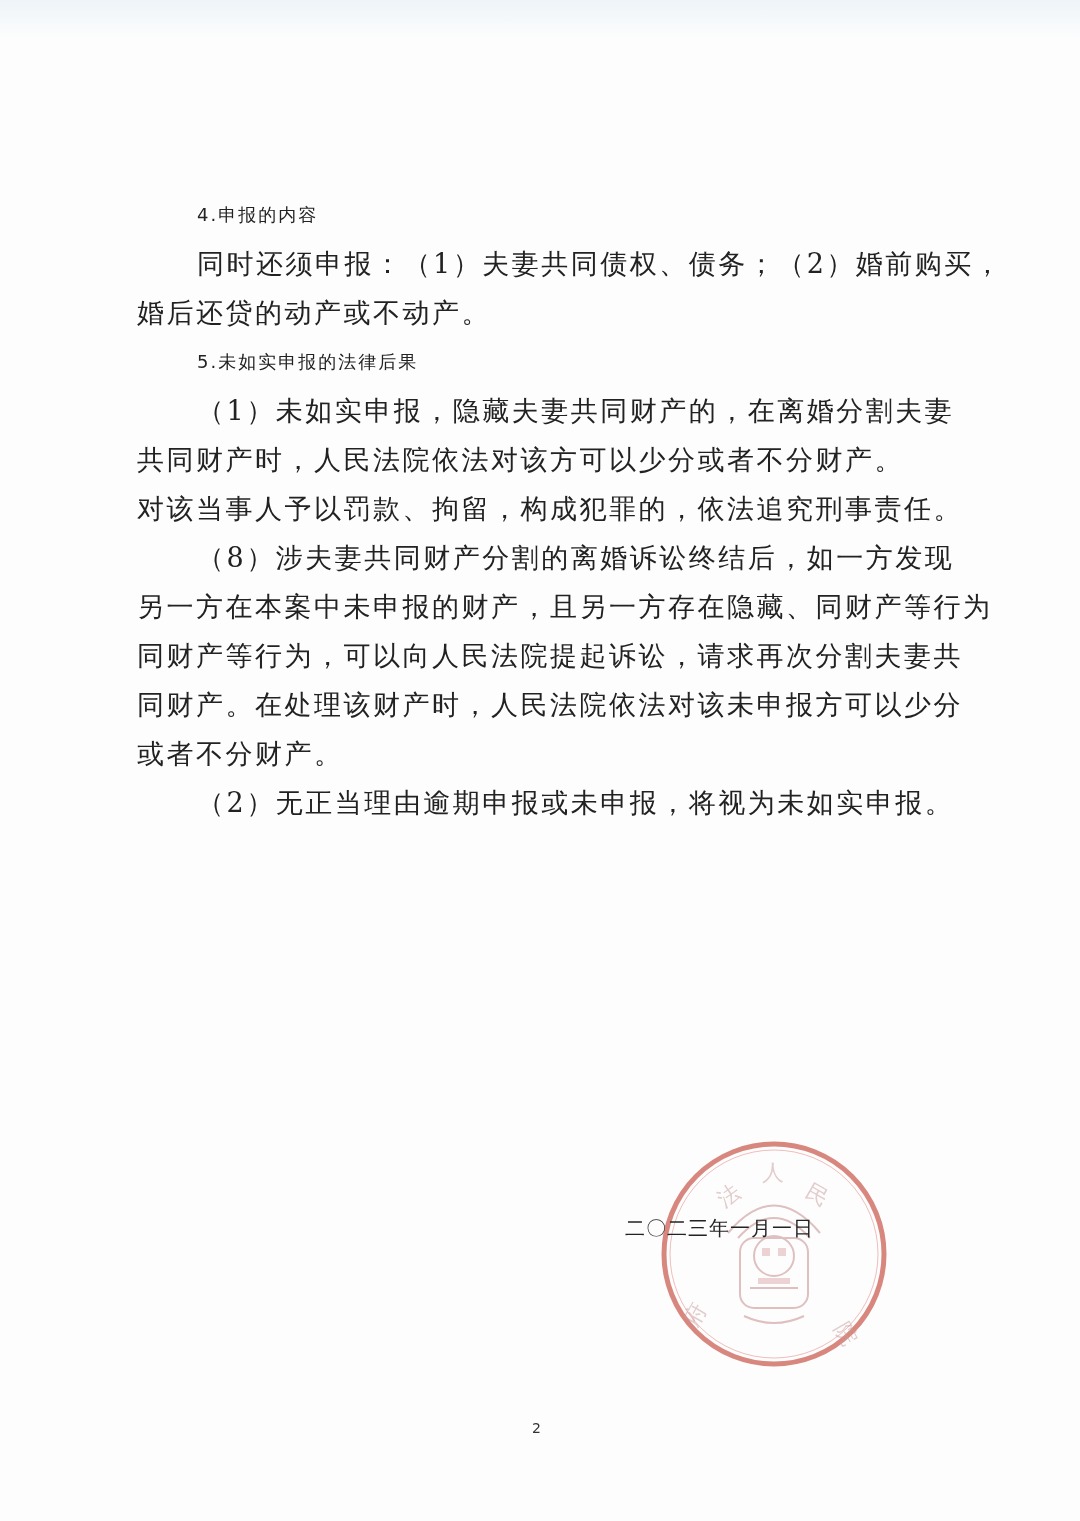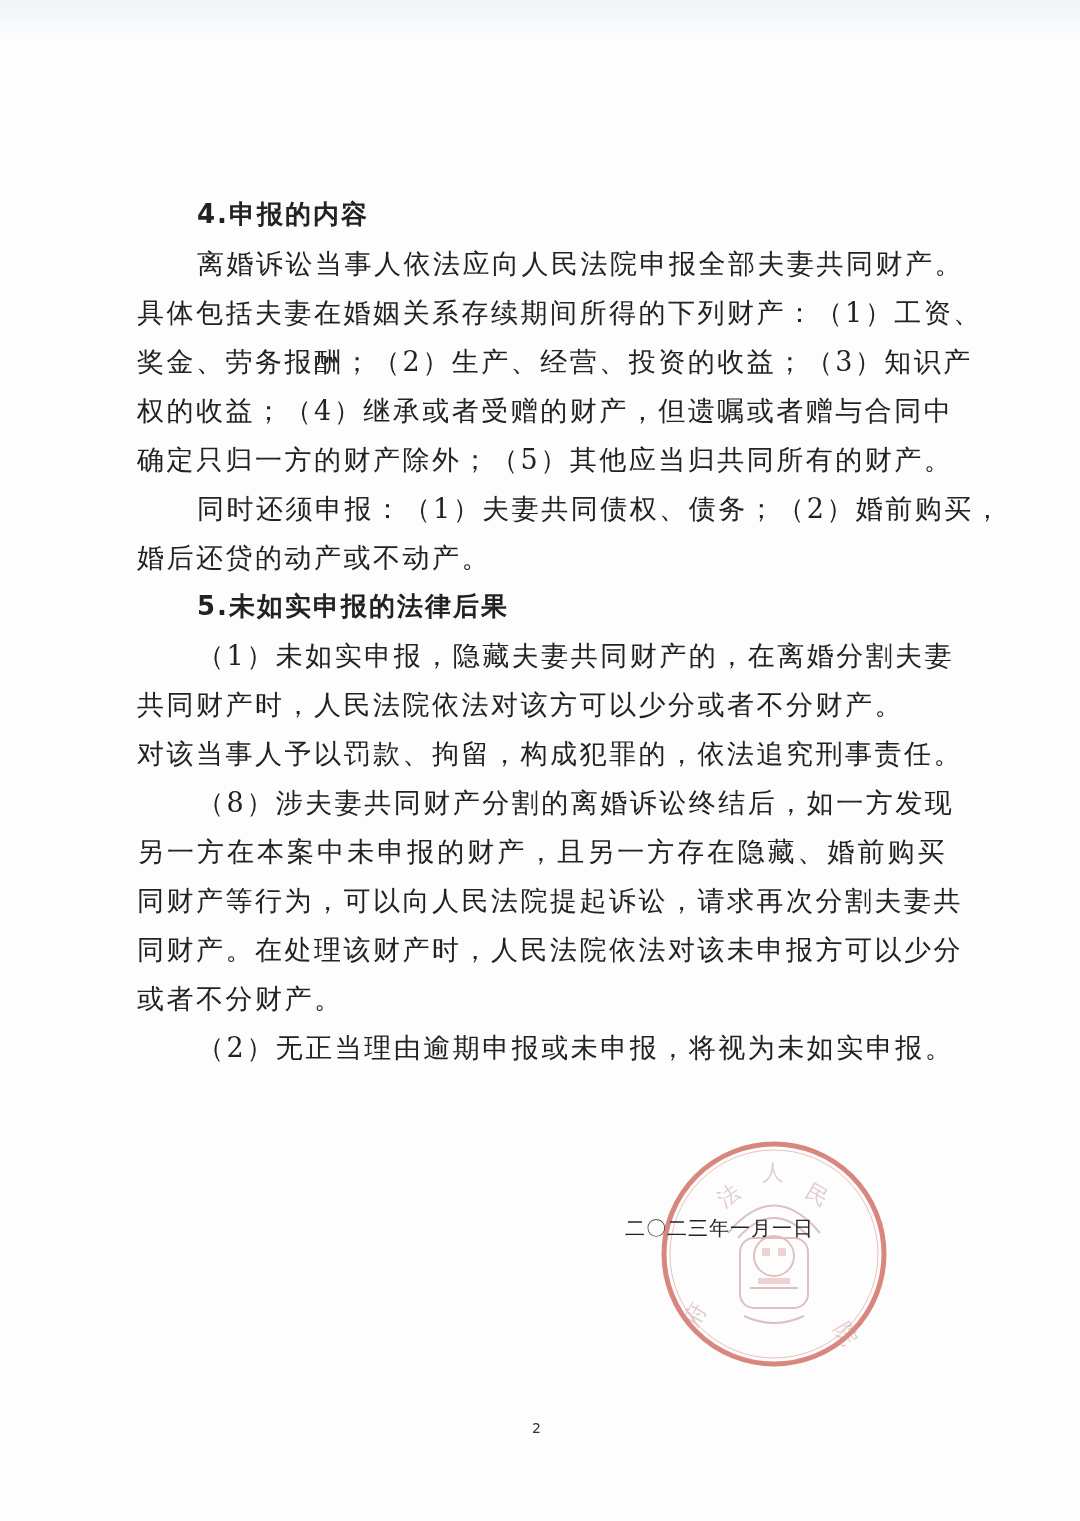--- a/index.html
+++ b/index.html
@@ -16,21 +16,21 @@
   .page { position: absolute; left: 137px; top: 190px; width: 810px; }
   .line {
     font-size: 27px; line-height: 49px; height: 49px;
     white-space: nowrap; letter-spacing: 2.5px;
     text-align: justify; text-align-last: justify;
   }
   .line.last { text-align-last: left; }
   .line.indent { padding-left: 60px; }
   .heading {
     font-family: "DejaVu Sans", "Liberation Sans", sans-serif;
-    font-weight: bold; font-size: 26px; line-height: 49px; height: 49px;
+    font-weight: normal; font-size: 18px; line-height: 49px; height: 49px;
     padding-left: 60px; letter-spacing: 2px;
   }
   .date-block {
     position: absolute; left: 625px; top: 1215px;
     font-size: 20px; letter-spacing: 1px; white-space: nowrap; z-index: 2;
   }
   .seal {
     position: absolute; left: 658px; top: 1138px; width: 232px; height: 232px;
     z-index: 1; opacity: 0.75;
   }
@@ -40,47 +40,40 @@
   }
 </style>
 </head>
 <body>
 
 <div class="scan-tint"></div>
 
 <div class="page">
   <div class="heading">4.申报的内容</div>
 
-  <div>
-    <div class="line indent">离婚诉讼当事人依法应向人民法院申报全部夫妻共同财产。</div>
-    <div class="line">具体包括夫妻在婚姻关系存续期间所得的下列财产：（1）工资、</div>
-    <div class="line">奖金、劳务报酬；（2）生产、经营、投资的收益；（3）知识产</div>
-    <div class="line">权的收益；（4）继承或者受赠的财产，但遗嘱或者赠与合同中</div>
-    <div class="line">确定只归一方的财产除外；（5）其他应当归共同所有的财产。</div>
-  </div>
 
   <div>
     <div class="line indent">同时还须申报：（1）夫妻共同债权、债务；（2）婚前购买，</div>
     <div class="line last">婚后还贷的动产或不动产。</div>
   </div>
 
   <div class="heading">5.未如实申报的法律后果</div>
 
   <div>
     <div class="line indent">（1）未如实申报，隐藏夫妻共同财产的，在离婚分割夫妻</div>
     <div class="line last">共同财产时，人民法院依法对该方可以少分或者不分财产。</div>
   </div>
 
   <div>
     <div class="line">对该当事人予以罚款、拘留，构成犯罪的，依法追究刑事责任。</div>
   </div>
 
   <div>
     <div class="line indent">（8）涉夫妻共同财产分割的离婚诉讼终结后，如一方发现</div>
-    <div class="line">另一方在本案中未申报的财产，且另一方存在隐藏、婚前购买</div>
+    <div class="line">另一方在本案中未申报的财产，且另一方存在隐藏、同财产等行为</div>
     <div class="line">同财产等行为，可以向人民法院提起诉讼，请求再次分割夫妻共</div>
     <div class="line">同财产。在处理该财产时，人民法院依法对该未申报方可以少分</div>
     <div class="line last">或者不分财产。</div>
   </div>
 
   <div>
     <div class="line indent last">（2）无正当理由逾期申报或未申报，将视为未如实申报。</div>
   </div>
 </div>
 

